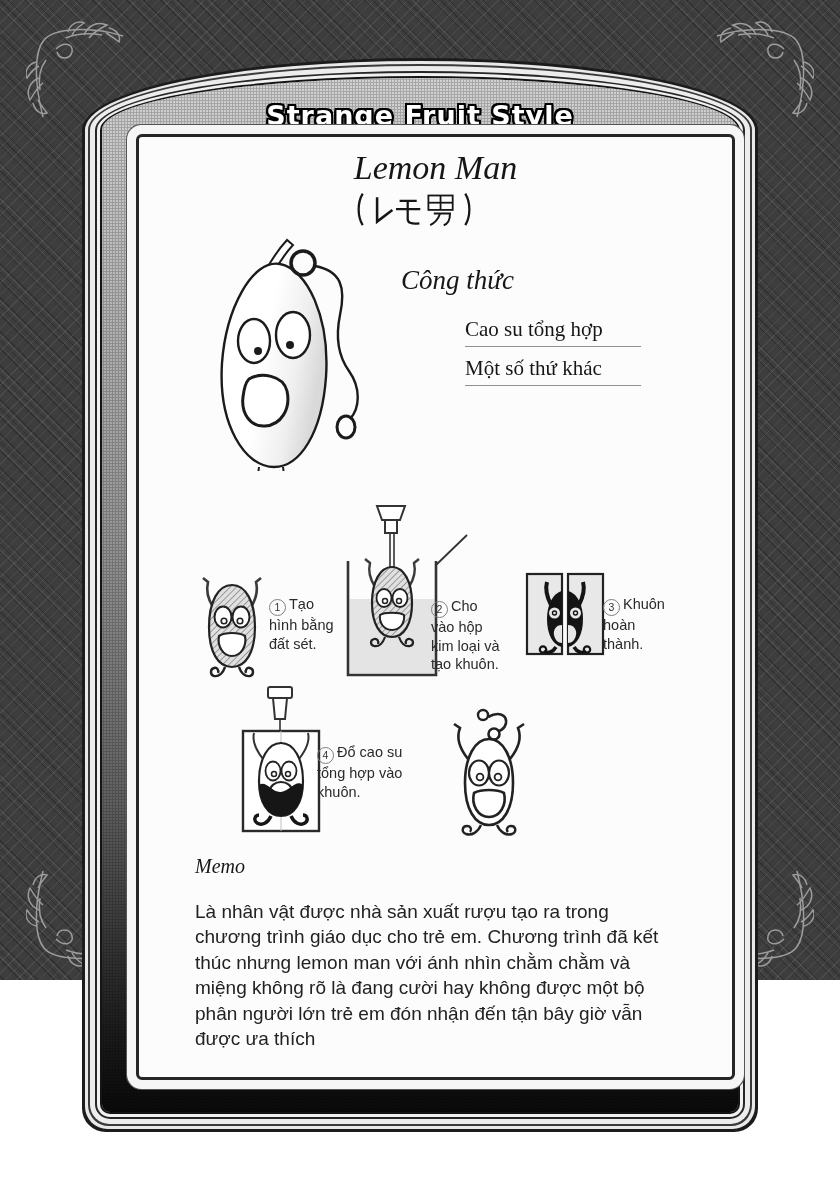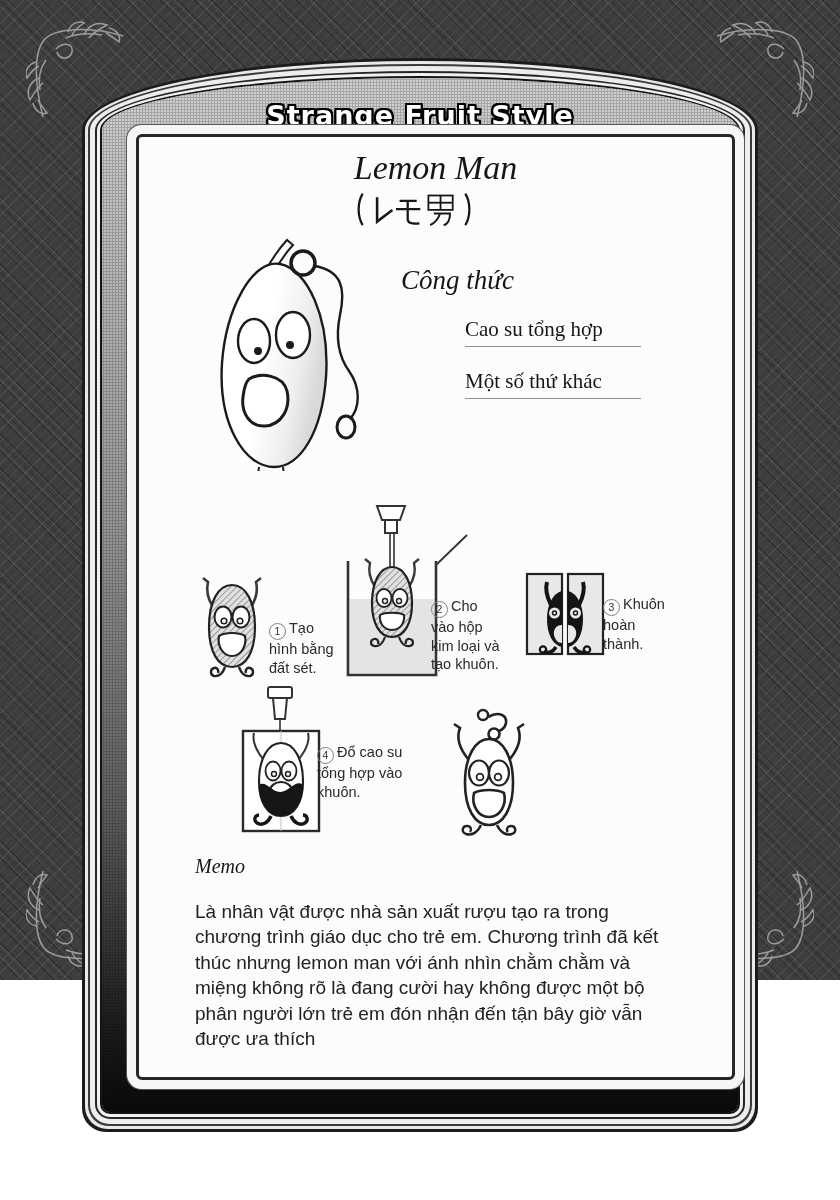--- a/index.html
+++ b/index.html
@@ -34,21 +34,21 @@
   .char-title{position:absolute;top:12px;left:0;right:0;text-align:center;
     font-family:"Liberation Serif","DejaVu Serif",serif;font-style:italic;
     font-size:34px;color:#161616;}
   .jp-subtitle{position:absolute;top:54px;left:50%;transform:translateX(-50%) translateX(-22px);}
   .abs{position:absolute;}
   .formula-label{position:absolute;left:262px;top:128px;
     font-family:"Liberation Serif","DejaVu Serif",serif;font-style:italic;
     font-size:27px;color:#161616;}
   .formula-item{width:176px;font-family:"Liberation Serif","DejaVu Serif",serif;
     font-size:21px;color:#161616;padding-bottom:4px;border-bottom:1px solid #909090;
-    margin-bottom:22px;}
+    margin-bottom:9px;}
   .step-text{position:absolute;font-size:14.5px;line-height:1.28;color:#2a2a2a;}
   .step-text .txt{white-space:pre-line;}
   .stepnum{display:inline-flex;align-items:center;justify-content:center;
     width:15px;height:15px;border:1.3px solid #808080;border-radius:50%;
     font-size:10.5px;color:#333;margin-right:3px;vertical-align:-2px;}
   .memo-label{position:absolute;left:56px;top:718px;
     font-family:"Liberation Serif","DejaVu Serif",serif;font-style:italic;
     font-size:20px;color:#161616;}
   .memo-body{position:absolute;left:56px;top:762px;font-size:19px;line-height:1.34;
     color:#222;white-space:pre-line;}
@@ -179,21 +179,21 @@
         <path d="M54,32 C59,24 61,15 59,7 L64,3" fill="none" stroke="#3a3a3a" stroke-width="2.6"></path>
         <path d="M35,10 C49,10 58,27 58,52 C58,77 49,92 35,92 C21,92 12,77 12,52 C12,27 21,10 35,10 Z" fill="url(#hat1)" stroke="#222" stroke-width="2.2"></path>
         <ellipse cx="26" cy="42" rx="8.5" ry="10.5" fill="#fff" stroke="#222" stroke-width="2"></ellipse>
         <ellipse cx="44" cy="42" rx="8.5" ry="10.5" fill="#fff" stroke="#222" stroke-width="2"></ellipse>
         <circle cx="27" cy="46" r="2.8" fill="#fff" stroke="#222" stroke-width="1.6"></circle>
         <circle cx="43" cy="46" r="2.8" fill="#fff" stroke="#222" stroke-width="1.6"></circle>
         <path d="M22,61 C28,57 42,57 48,61 C50,71 44,81 35,81 C26,81 20,71 22,61 Z" fill="#fff" stroke="#222" stroke-width="2.2"></path>
         <path d="M28,92 C26,98 22,102 17,101 C13,100 13,94 17,93 C20,92 22,95 21,98" fill="none" stroke="#222" stroke-width="2.4"></path>
         <path d="M42,92 C44,98 48,102 53,101 C57,100 57,94 53,93 C50,92 48,95 49,98" fill="none" stroke="#222" stroke-width="2.4"></path>
       </svg>
-      <div class="step-text" style="left:130px;top:458px;margin-top:24px;">
+      <div class="step-text" style="left:130px;top:458px;">
         <span class="stepnum">1</span><span class="txt">Tạo
 hình bằng
 đất sét.</span>
       </div>
 
       <svg class="abs" style="left:200px;top:366px;" width="132" height="178" viewBox="0 0 132 178">
         <defs>
           <pattern id="hat2" width="4.5" height="4.5" patternUnits="userSpaceOnUse" patternTransform="rotate(45)">
             <rect width="4.5" height="4.5" fill="#e0e0e0"></rect>
             <line x1="0" y1="0" x2="0" y2="4.5" stroke="#757575" stroke-width="1.3"></line>

